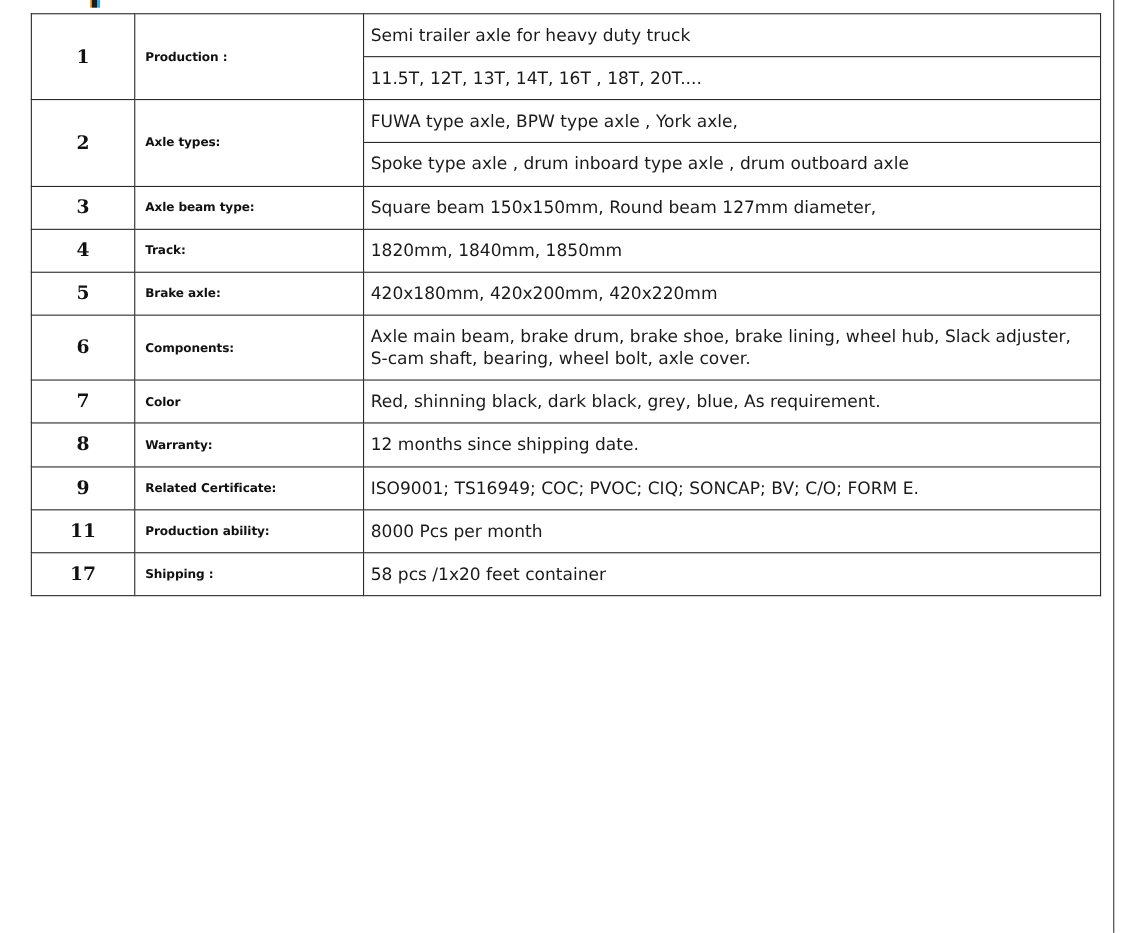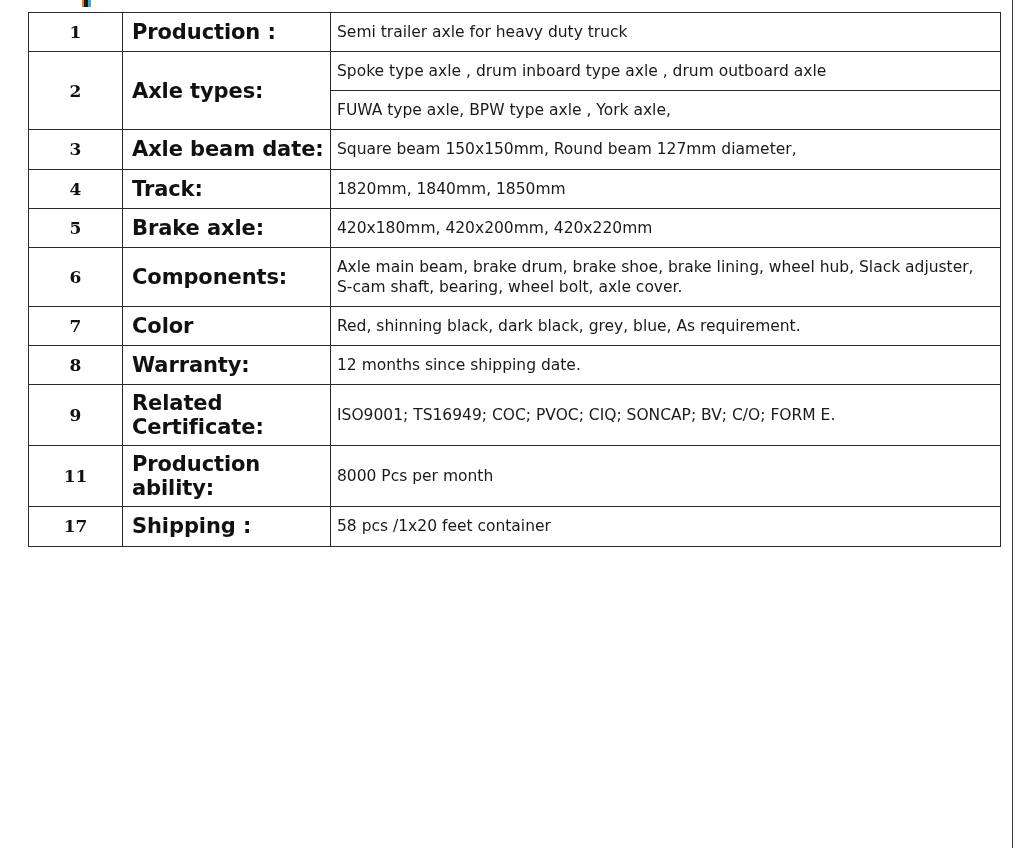--- a/index.html
+++ b/index.html
@@ -67,21 +67,21 @@
   td.num {
     text-align: center;
     font-family: "DejaVu Serif", "Liberation Serif", serif;
     font-weight: bold;
     font-size: 17px;
     color: #111111;
   }
 
   td.label {
     font-weight: bold;
-    font-size: 21px;
+    font-size: 11px;
     padding: 6px 0 6px 9px;
     color: #111111;
     letter-spacing: -0.1px;
   }
 
   td.value {
     font-size: 15.5px;
     padding: 9px 8px 9px 6px;
     color: #1a1a1a;
     line-height: 1.30;
@@ -123,45 +123,48 @@
 
       <tr>
         <td class="num">1</td>
         <td class="label">Production  :</td>
         <td class="nopad">
           <table class="sub">
             <tbody>
               <tr>
                 <td class="value">Semi trailer axle for heavy duty truck</td>
               </tr>
+              <tr>
+                <td class="value">11.5T, 12T, 13T, 14T, 16T , 18T, 20T....</td>
+              </tr>
             </tbody>
           </table>
         </td>
       </tr>
 
       <tr>
         <td class="num">2</td>
         <td class="label">Axle types:</td>
         <td class="nopad">
           <table class="sub">
             <tbody>
               <tr>
+                <td class="value">FUWA type axle, BPW type axle , York axle,</td>
+              </tr>
+              <tr>
                 <td class="value">Spoke type axle , drum inboard type axle , drum outboard axle</td>
-              </tr>
-              <tr>
-                <td class="value">FUWA type axle, BPW type axle , York axle,</td>
               </tr>
             </tbody>
           </table>
         </td>
       </tr>
 
       <tr>
         <td class="num">3</td>
-        <td class="label">Axle beam date:</td>
+        <td class="label">Axle beam type:</td>
         <td class="value">Square beam 150x150mm, Round beam 127mm diameter,</td>
       </tr>
 
       <tr>
         <td class="num">4</td>
         <td class="label">Track:</td>
         <td class="value">1820mm, 1840mm, 1850mm</td>
       </tr>
 
       <tr>

